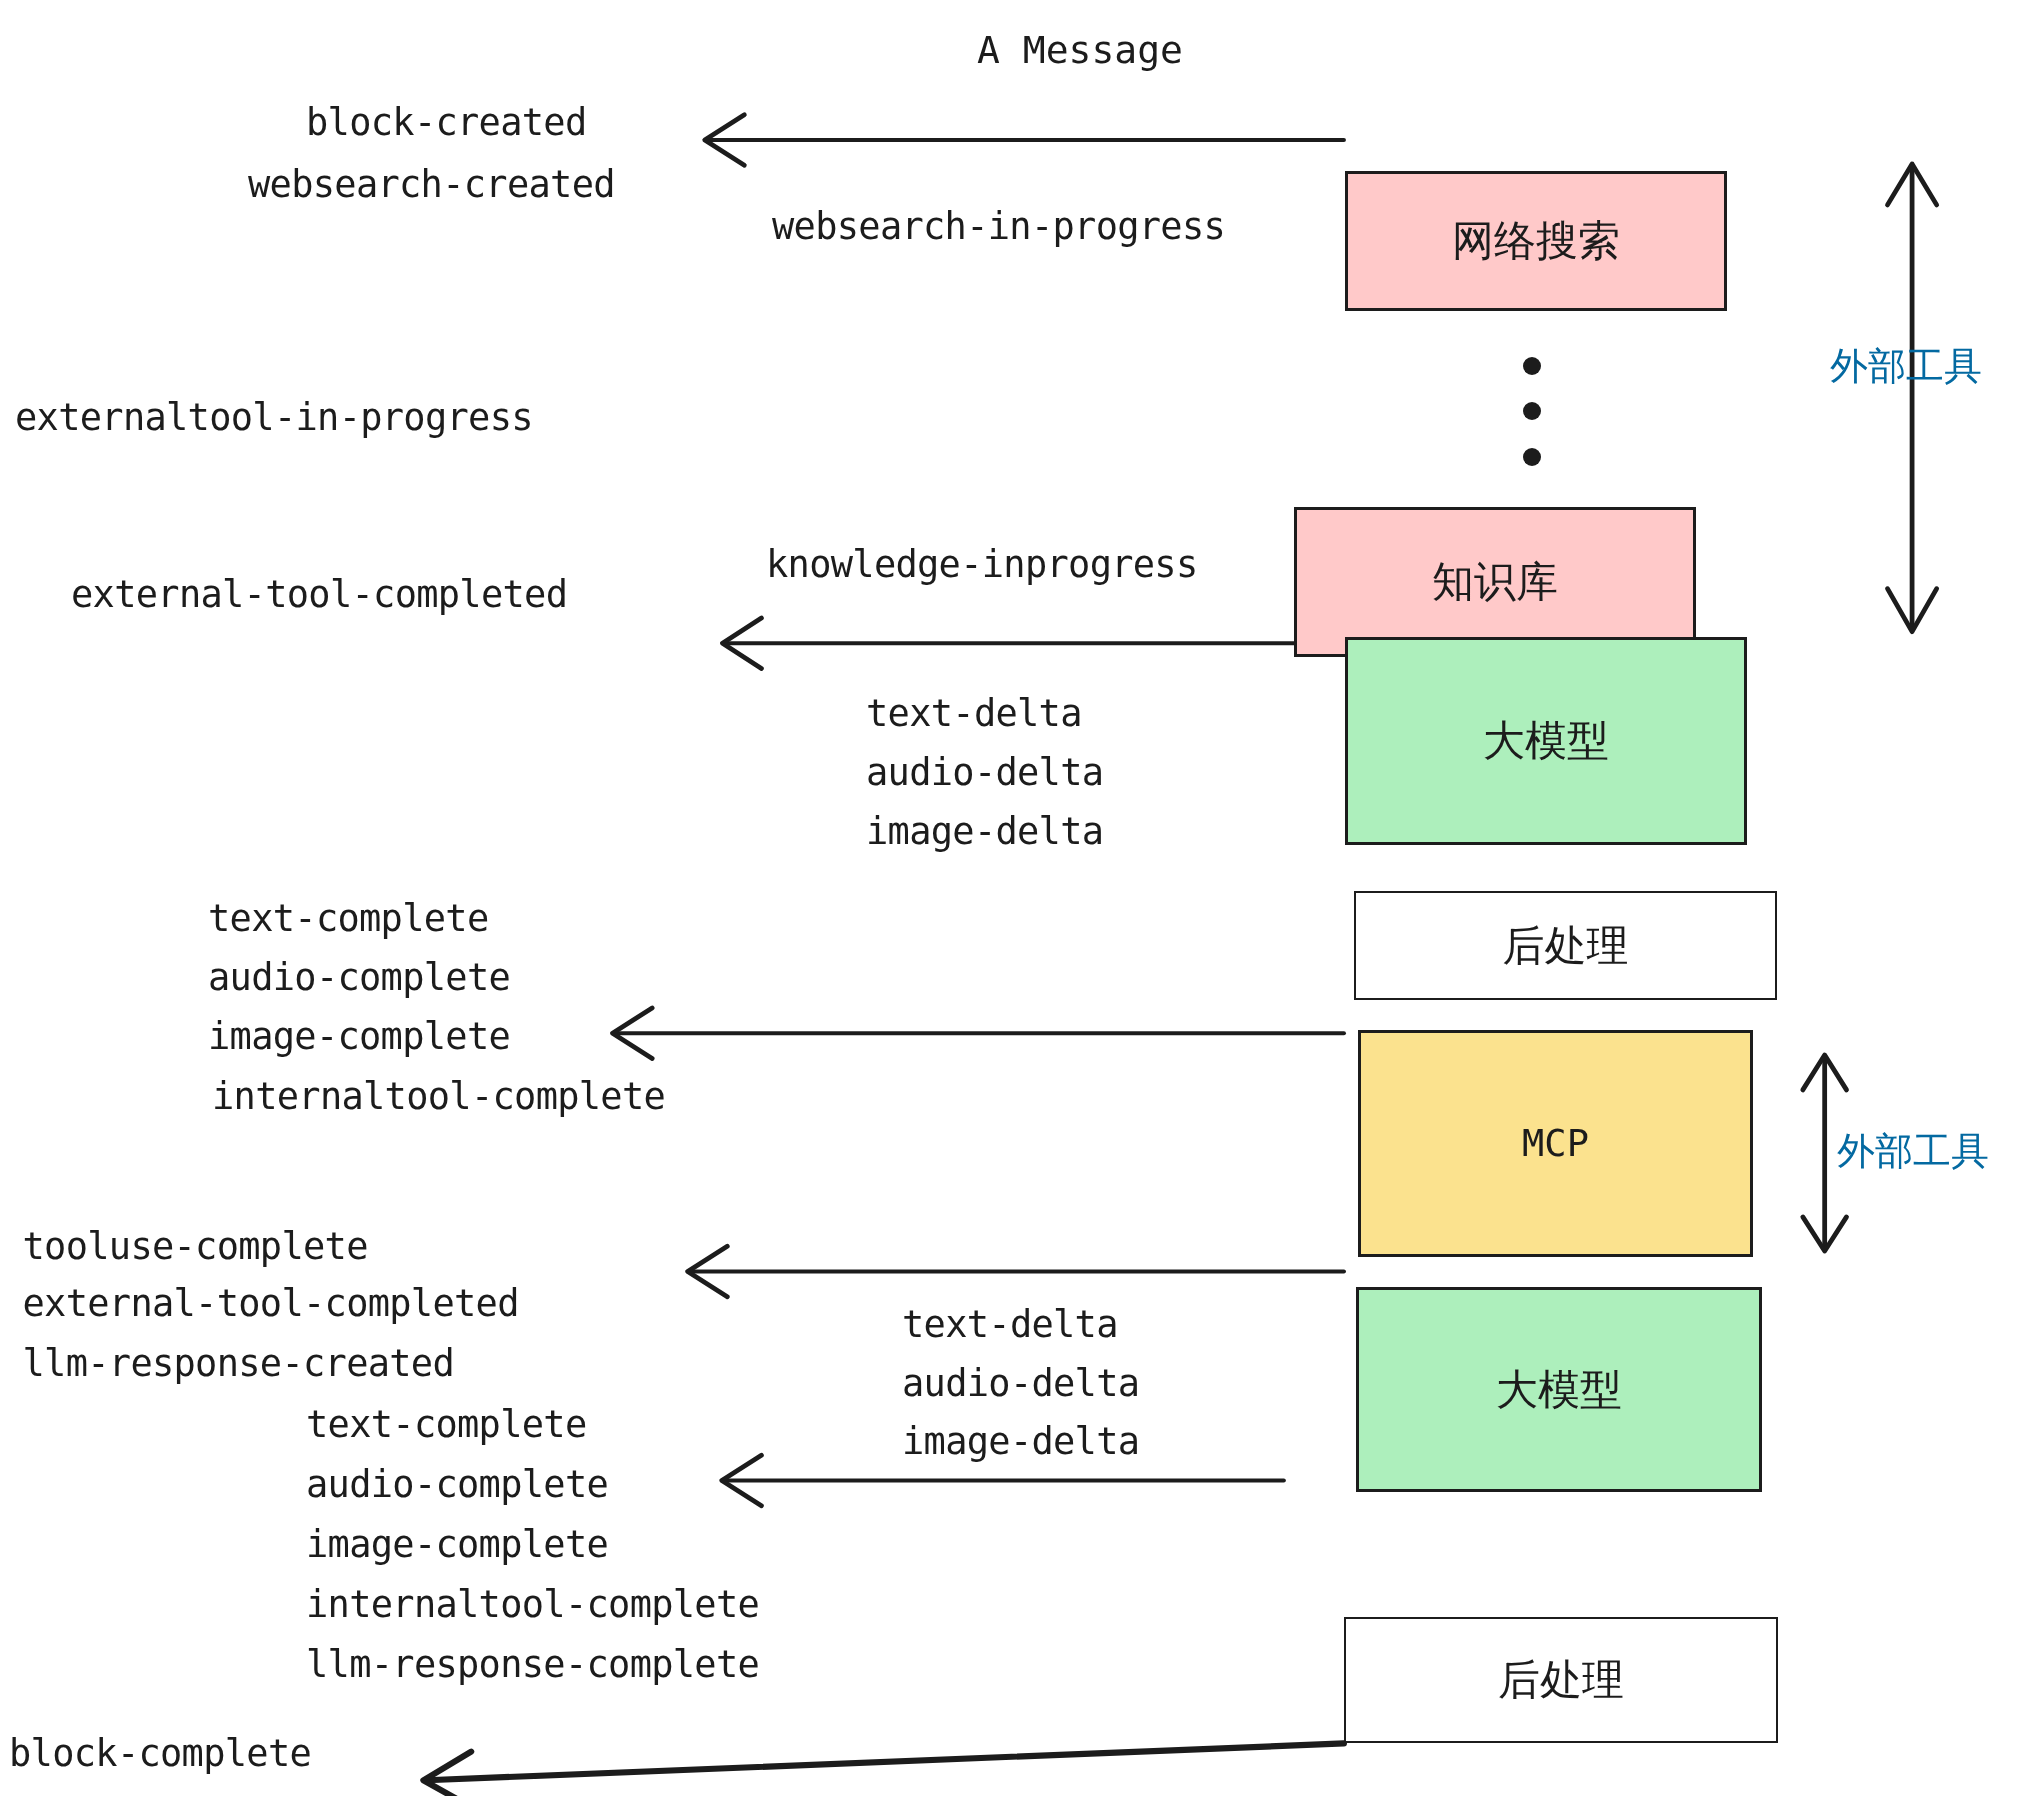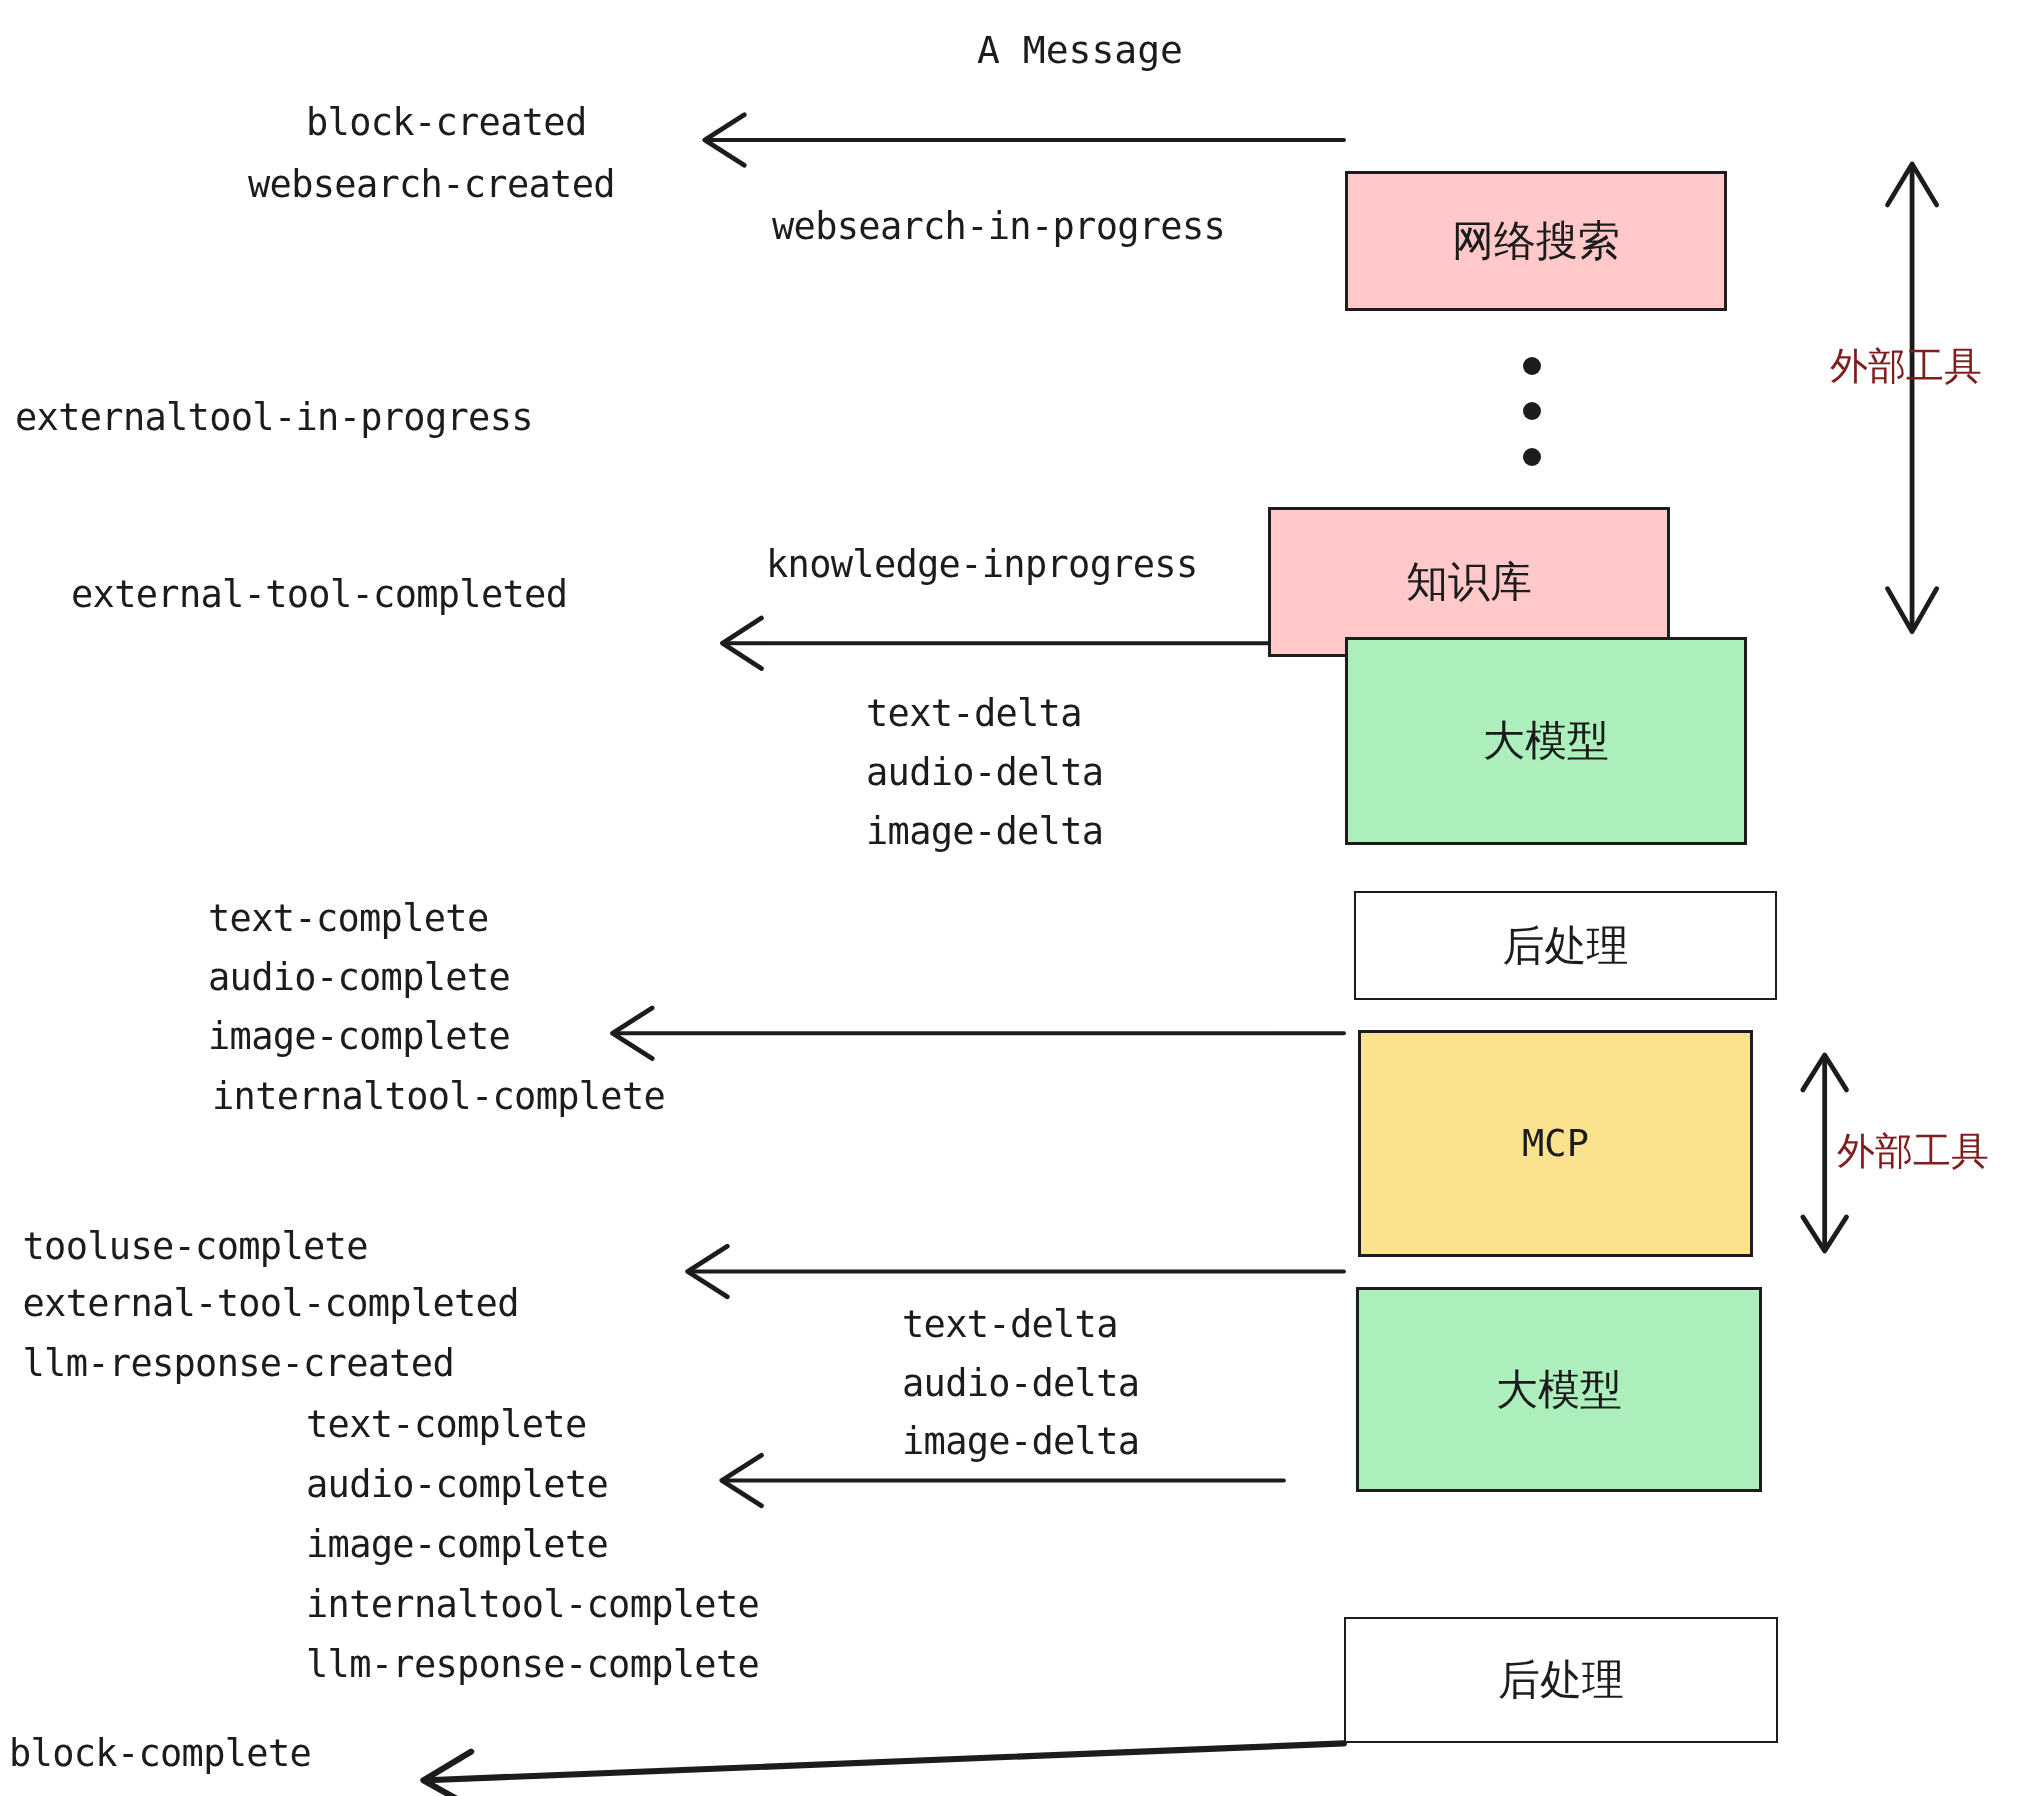--- a/index.html
+++ b/index.html
@@ -9,21 +9,21 @@
        font-family:"DejaVu Sans Mono","Liberation Mono",monospace;
        font-size:37px;line-height:1;letter-spacing:-0.7px;}
   .title{position:absolute;font-size:38px;color:#1c1c1c;white-space:nowrap;
          font-family:"DejaVu Sans Mono","Liberation Mono",monospace;margin-top:11px;}
   .box{position:absolute;border:3.4px solid #1c1c1c;box-sizing:border-box;
        display:flex;align-items:center;justify-content:center;
        font-family:"DejaVu Sans","Liberation Sans",sans-serif;
        font-size:42px;color:#1c1c1c;}
   .box.mono{font-family:"DejaVu Sans Mono","Liberation Mono",monospace;font-size:37px;}
   .sidelbl{position:absolute;font-family:"DejaVu Sans","Liberation Sans",sans-serif;
-           font-size:38px;color:#7f1d1d;white-space:nowrap;}
+           font-size:38px;color:#0369a1;white-space:nowrap;}
   .dot{position:absolute;width:18px;height:18px;border-radius:50%;background:#1c1c1c;}
   svg.ov{position:absolute;left:0;top:0;width:2035px;height:1796px;overflow:visible;}
 </style>
 </head>
 <body>
 
 <div id="stage">
 
   <div class="title" style="left:977px;top:17px;">A Message</div>
 
@@ -75,21 +75,21 @@
   </svg>
 
   <div class="dot" style="left:1523px;top:357px;"></div>
   <div class="dot" style="left:1523px;top:402px;"></div>
   <div class="dot" style="left:1523px;top:448px;"></div>
 
   <div class="box" style="left:1345px;top:171px;width:382px;height:140px;background:#FFC9C9;">
     <span>网络搜索</span>
     </div>
 
-  <div class="box" style="left:1268px;top:507px;width:402px;height:150px;background:#FFC9C9;">
+  <div class="box" style="left:1294px;top:507px;width:402px;height:150px;background:#FFC9C9;">
     <span>知识库</span>
     </div>
 
   <div class="box" style="left:1345px;top:637px;width:402px;height:208px;background:#ADEFBC;">
     <span>大模型</span>
     </div>
 
   <div class="box" style="left:1354px;top:891px;width:423px;height:109px;background:#FFFFFF;border-width:2.7px;">
     <span>后处理</span>
     </div>

